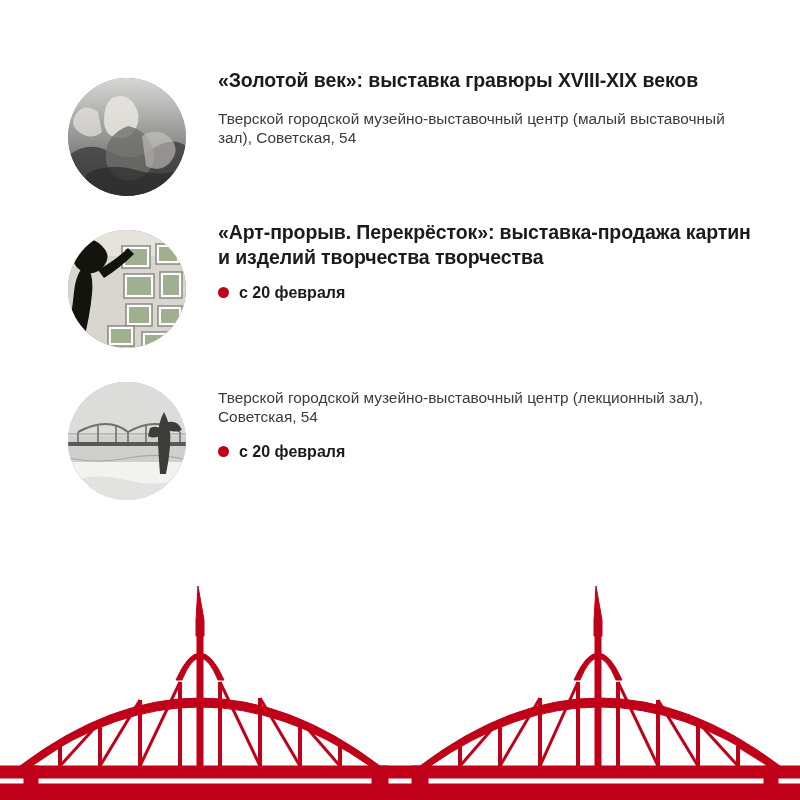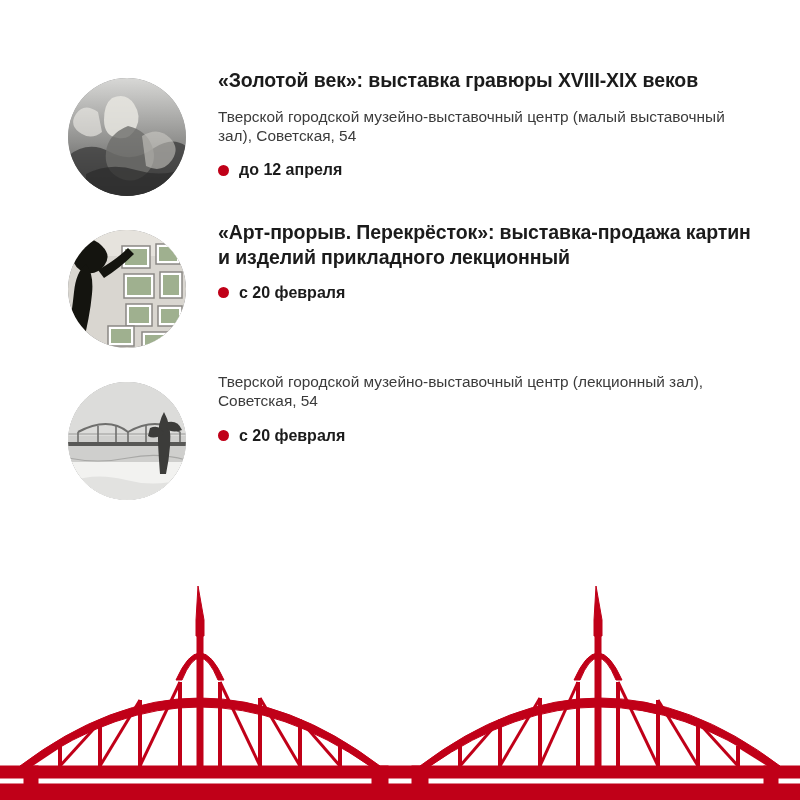--- a/index.html
+++ b/index.html
@@ -66,21 +66,21 @@
     font-weight: bold;
     color: #1b1b1b;
     margin: 0 0 14px 0;
     letter-spacing: -0.1px;
   }
 
   .event-place {
     font-size: 15.4px;
     line-height: 1.25;
     color: #3b3b3b;
-    margin: 0 0 16px 0;
+    margin: 16px 0 16px 0;
     white-space: pre-line;
   }
 
   .event-date {
     display: flex;
     align-items: center;
     font-size: 16px;
     font-weight: bold;
     color: #1b1b1b;
     margin: 0;
@@ -131,24 +131,20 @@
             <path d="M30 34 q-14 -10 -22 2 q-8 12 6 20 q10 6 20 -2 z" fill="#f0eeea" opacity="0.6"></path>
             <path d="M60 48 q18 4 24 20 q6 16 -6 28 q-14 12 -30 2 q-12 -8 -10 -24 q2 -18 22 -26 z" fill="#6e6e6c" opacity="0.8"></path>
             <path d="M74 58 q16 -10 28 2 q10 10 2 22 q-10 14 -26 6 z" fill="#cfcdc8" opacity="0.55"></path>
             <path d="M18 96 q24 -12 50 -4 q26 8 50 -2 l0 28 l-100 0 z" fill="#2b2b2b" opacity="0.7"></path>
           </g>
         </svg>
       </div>
       <div class="event-body">
         <h2 class="event-title">«Золотой век»: выставка гравюры XVIII-XIX веков</h2>
         <p class="event-place">Тверской городской музейно-выставочный центр (малый выставочный зал), Советская, 54</p>
-        <p class="event-date">
-          <span class="bullet"></span>
-          <span>до 12 апреля</span>
-        </p>
       </div>
     </div>
 
     <div class="event">
       <div class="thumb">
         <svg viewBox="0 0 118 118" xmlns="http://www.w3.org/2000/svg">
           <defs>
             <clipPath id="c2">
                 <circle cx="59" cy="59" r="59"></circle>
               </clipPath>
@@ -176,21 +172,21 @@
               <rect x="43" y="99" width="20" height="14"></rect>
               <rect x="77" y="105" width="22" height="12"></rect>
             </g>
             <path d="M6 10 q16 -6 28 6 q10 10 2 20 q-10 12 -24 4 q-12 -8 -6 -30 z" fill="#14140f"></path>
             <path d="M18 34 q8 10 6 30 q-2 22 -10 54 l-16 0 q6 -36 8 -56 q2 -20 12 -28 z" fill="#14140f"></path>
             <path d="M30 40 q18 -10 30 -22 l6 6 q-14 14 -30 24 z" fill="#14140f"></path>
           </g>
         </svg>
       </div>
       <div class="event-body">
-        <h2 class="event-title">«Арт-прорыв. Перекрёсток»: выставка-продажа картин и изделий прикладного лекционный</h2>
+        <h2 class="event-title">«Арт-прорыв. Перекрёсток»: выставка-продажа картин и изделий творчества творчества</h2>
         <p class="event-date">
           <span class="bullet"></span>
           <span>с 20 февраля</span>
         </p>
       </div>
     </div>
 
     <div class="event">
       <div class="thumb">
         <svg viewBox="0 0 118 118" xmlns="http://www.w3.org/2000/svg">

